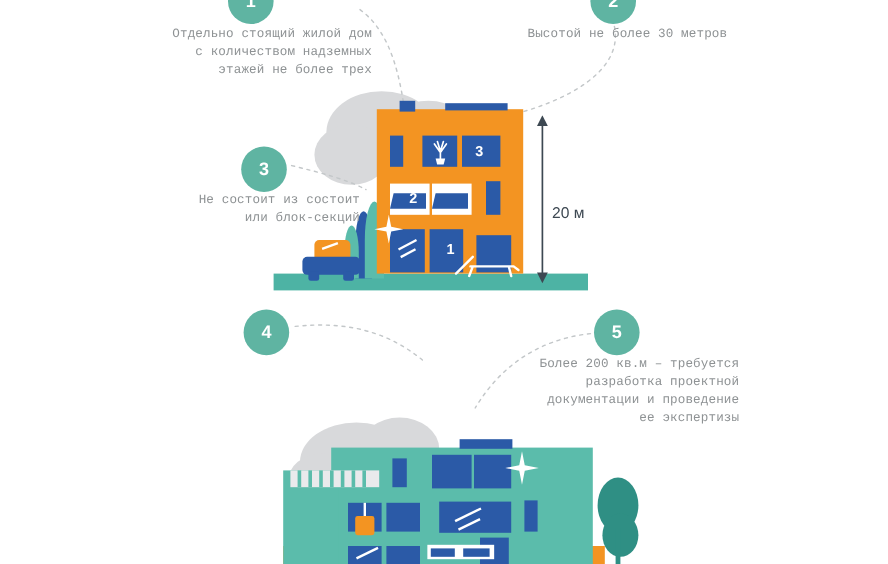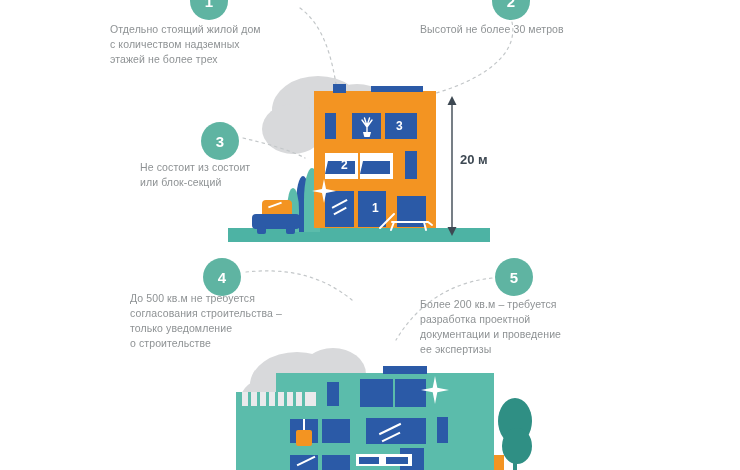--- a/index.html
+++ b/index.html
@@ -24,46 +24,47 @@
   }
   .c1{left:190px;top:-18px;}
   .c2{left:492px;top:-18px;}
   .c3{left:201px;top:122px;}
   .c4{left:203px;top:258px;}
   .c5{left:495px;top:258px;}
 
   
   .caption{
     position:absolute;
-    text-align:left;
+    text-align:right;
     color:#8e9294;
     font-size:10.5px;
     line-height:15px;
     letter-spacing:.1px;
     z-index:38;
     white-space:pre-line;
+    font-family:Liberation Mono, monospace;
   }
   .t1{left:110px;top:22px;width:200px;}
   .t2{left:420px;top:22px;width:186px;}
   .t3{left:140px;top:160px;width:160px;}
   .t4{left:130px;top:291px;width:206px;}
   .t5{left:420px;top:297px;width:196px;}
 
   
   svg.conn{position:absolute;left:0;top:0;width:740px;height:470px;z-index:10;pointer-events:none;}
   .ground1{position:absolute;left:228px;top:228px;width:262px;height:14px;background:#4db3a4;z-index:12;}
   .cloudA{position:absolute;background:#d8d9db;border-radius:50%;z-index:8;}
 
   .obuild{position:absolute;left:314px;top:91px;width:122px;height:137px;background:#f39422;z-index:20;}
   .win{position:absolute;background:#2b5aa7;z-index:22;}
   .winlite{position:absolute;background:#ffffff;z-index:21;}
   .numlbl{position:absolute;color:#ffffff;font-size:12px;font-weight:bold;z-index:26;}
 
   
-  .arrow-label{position:absolute;left:460px;top:152px;color:#3d4852;font-size:13px;font-weight:bold;z-index:30;}
+  .arrow-label{position:absolute;left:460px;top:170px;color:#3d4852;font-size:13px;font-weight:normal;z-index:30;}
 
   
   .carbody{position:absolute;background:#2b5aa7;z-index:24;}
   .cartop{position:absolute;background:#f39422;z-index:23;}
 
   
   .ground2{position:absolute;left:236px;top:455px;width:268px;height:15px;background:#f39422;z-index:12;}
   .tbuild{position:absolute;left:276px;top:373px;width:218px;height:97px;background:#5bbcab;z-index:20;}
   .tbuild2{position:absolute;left:236px;top:392px;width:46px;height:78px;background:#5bbcab;z-index:20;}
   .twin{position:absolute;background:#2b5aa7;z-index:22;}
@@ -219,22 +220,18 @@
   <div class="circle c5">
     <span>5</span>
   </div>
 
   <div class="caption t1">Отдельно стоящий жилой дом
 с количеством надземных
 этажей не более трех</div>
   <div class="caption t2">Высотой не более 30 метров</div>
   <div class="caption t3">Не состоит из состоит
 или блок-секций</div>
-  <div class="caption t4">До 500 кв.м не требуется
-согласования строительства –
-только уведомление
-о строительстве</div>
   <div class="caption t5">Более 200 кв.м – требуется
 разработка проектной
 документации и проведение
 ее экспертизы</div>
 
 </div>
 
 </body></html>

